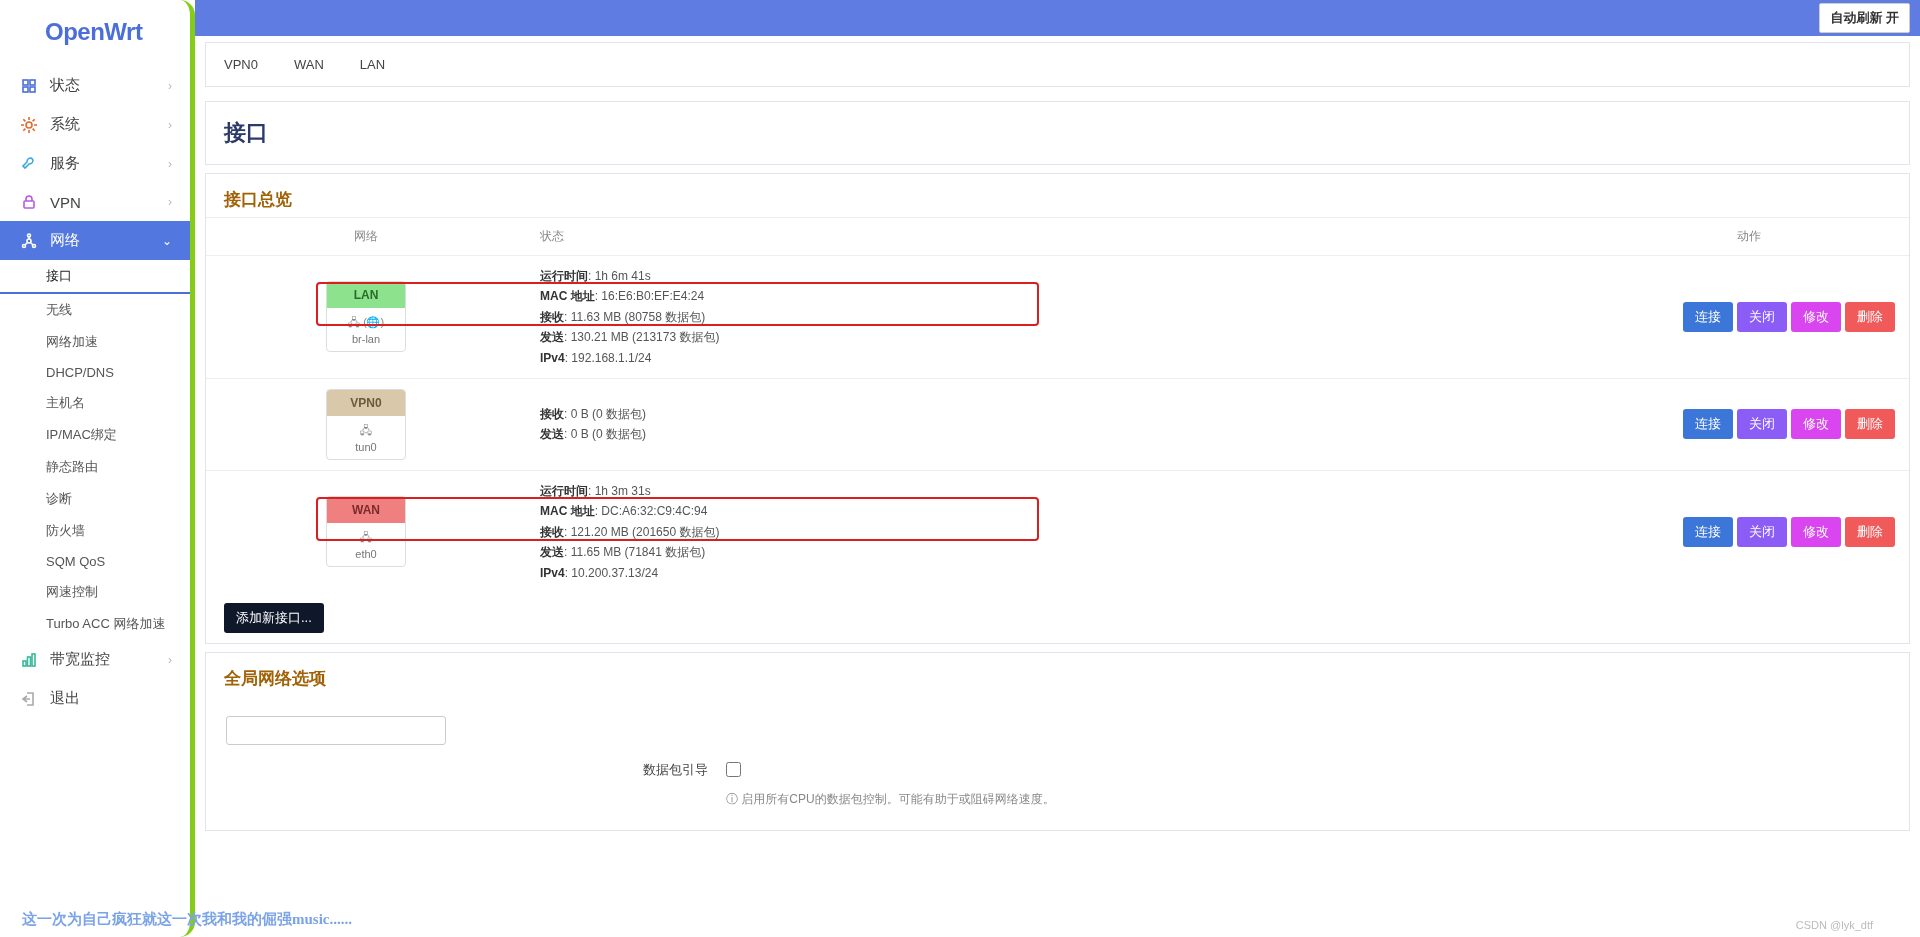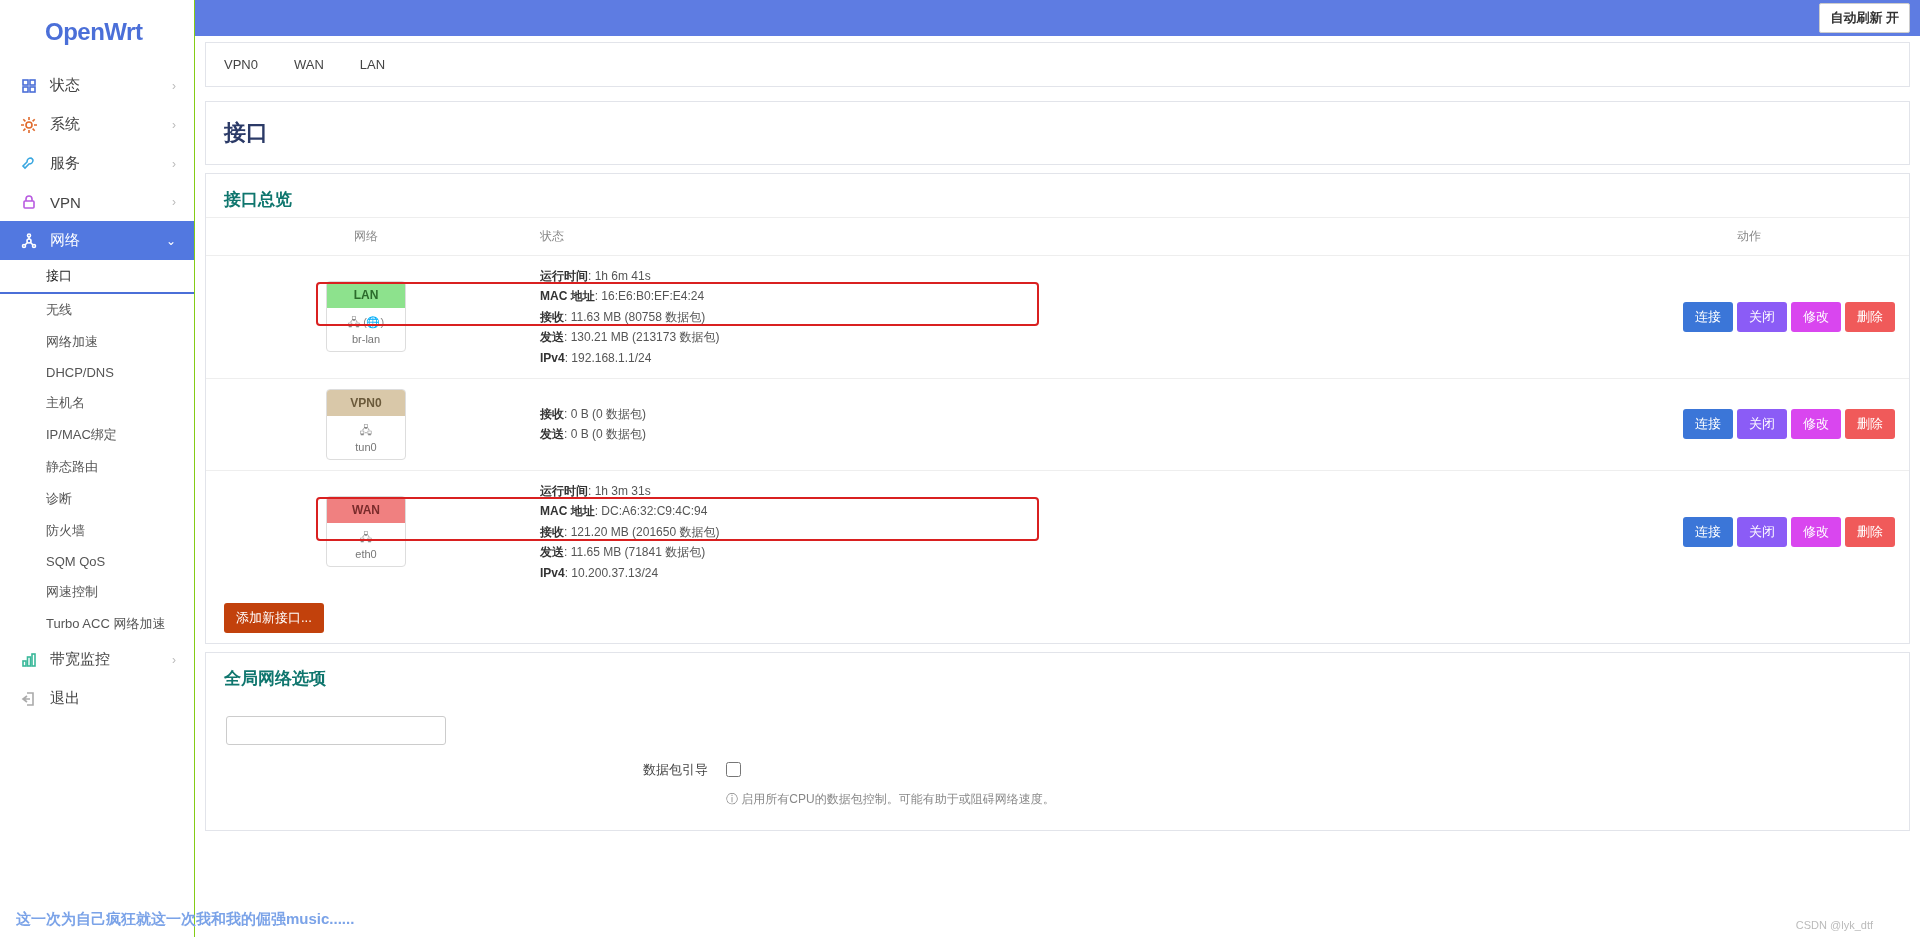--- a/index.html
+++ b/index.html
@@ -1,68 +1,68 @@
 <!DOCTYPE html>
 <html><head>
 <meta charset="utf-8">
 <style>
 * { box-sizing: border-box; margin: 0; padding: 0; }
 body { font-family: -apple-system, "Helvetica Neue", Arial, sans-serif; font-size: 14px; background: #fff; color: #333; }
 .layout { display: flex; min-height: 100vh; }
-.sidebar { width: 195px; flex-shrink: 0; background: #fff; border-right: 1px solid #84cc16; }
+.sidebar { width: 195px; flex-shrink: 0; background: #fff; border-right: 5px solid #84cc16; border-radius: 15px; }
 .logo { padding: 18px 0 20px 45px; }
 .logo-text { font-size: 24px; font-weight: 700; color: #4b6fd8; letter-spacing: -0.5px; }
 .nav-item { display: flex; align-items: center; padding: 10px 20px; cursor: pointer; color: #444; font-size: 15px; position: relative; }
 .nav-item.active { background: #5278e0; color: #fff; }
 .nav-icon { width: 18px; height: 18px; margin-right: 12px; display: inline-flex; align-items: center; justify-content: center; }
 .nav-chevron { position: absolute; right: 18px; color: #bbb; font-size: 12px; }
 .nav-item.active .nav-chevron { color: #fff; }
 .subnav { }
 .subnav-item { padding: 7px 20px 7px 46px; cursor: pointer; color: #555; font-size: 13px; }
 .subnav-item.active { color: #222; border-bottom: 2px solid #4b6fd8; padding-left: 46px; }
 .main { flex: 1; background: #fff; overflow: hidden; }
 .topbar { background: #5e7ce2; height: 36px; display: flex; align-items: center; justify-content: flex-end; padding: 0 10px; }
 .auto-refresh { background: #fff; border: 1px solid #ccc; padding: 5px 10px; font-size: 13px; cursor: pointer; border-radius: 2px; color: #333; font-weight: 700; }
 .tabs { display: flex; border: 1px solid #e2e4ea; margin: 6px 10px 0 10px; background: #fff; }
 .tab { padding: 14px 18px; font-size: 13px; color: #444; cursor: pointer; }
 .content { padding: 6px 10px 60px 10px; }
 .section { border: 1px solid #e2e4ea; margin-top: 8px; background: #fff; }
 .page-title { font-size: 22px; font-weight: 700; color: #2b3a67; padding: 16px 18px; }
-.section-title { font-size: 17px; font-weight: 700; color: #0f766e; padding: 14px 18px 6px 18px; }
+.section-title { font-size: 17px; font-weight: 700; color: #a16207; padding: 14px 18px 6px 18px; }
 .table { width: 100%; border-collapse: collapse; }
 .table th { font-size: 12px; font-weight: 400; color: #888; padding: 10px 14px; text-align: center; border-top: 1px solid #eee; }
 .table th.th-net { width: 320px; }
 .table th.th-act { width: 300px; text-align: center; }
 .table td { padding: 10px 14px; border-top: 1px solid #eee; vertical-align: middle; font-size: 12px; }
 .ifbadge { width: 80px; border: 1px solid #ddd; border-radius: 4px; margin: 0 auto; text-align: center; overflow: hidden; background: #fff; }
 .ifbadge-name { font-size: 12px; font-weight: 700; padding: 6px 0; }
 .ifbadge.lan .ifbadge-name { background: #8de28d; color: #2b6b2b; }
 .ifbadge.vpn .ifbadge-name { background: #d9c8a9; color: #6b5a3b; }
 .ifbadge.wan .ifbadge-name { background: #f08080; color: #7a2b2b; }
 .ifbadge-body { padding: 6px 0; font-size: 11px; color: #777; }
 .ifbadge-body .ports { font-size: 11px; color: #888; }
 .status-lines { color: #555; line-height: 1.7; }
 .status-lines b { color: #333; }
 .actions { text-align: right; white-space: nowrap; }
 .btn { display: inline-block; padding: 6px 12px; font-size: 13px; color: #fff; border: none; border-radius: 3px; cursor: pointer; margin-left: 4px; }
 .btn-blue { background: #3b76d8; }
 .btn-orange { background: #8b5cf6; font-family: Liberation Serif, serif; }
 .btn-indigo { background: #d946ef; }
 .btn-red { background: #f05a5a; }
-.btn-dark { background: #c2410c; }
+.btn-dark { background: #0f172a; }
 .add-row { padding: 10px 14px; }
 .highlight-box { border: 2px solid #d92020; border-radius: 4px; position: absolute; pointer-events: none; }
 .iface-row { position: relative; }
 .global { padding: 12px 0; }
 .form-row { display: flex; align-items: center; padding: 8px 20px; }
 .form-label { width: 500px; text-align: right; padding-right: 18px; font-size: 13px; color: #444; }
 .form-input { border: 1px solid #ccc; padding: 6px 8px; width: 220px; border-radius: 3px; font-size: 13px; }
 .form-hint { font-size: 12px; color: #888; padding: 4px 0 10px 520px; }
 .checkbox { width: 15px; height: 15px; }
-.footer-text { position: fixed; left: 16px; bottom: 8px; font-size: 15px; font-weight: 700; color: #7ba3e8; }
+.footer-text { position: fixed; left: 22px; bottom: 8px; font-size: 15px; font-weight: 700; color: #7ba3e8; font-family: Liberation Serif, serif; }
 .footer-wm { position: fixed; right: 47px; bottom: 6px; font-size: 11px; color: #bbb; }
 .net-cell { width: 320px; text-align: center; }
 .act-cell { width: 320px; }
 svg.ico { width: 16px; height: 16px; }
 </style>
 </head>
 <body>
 
 <div class="layout">
   <aside class="sidebar">

